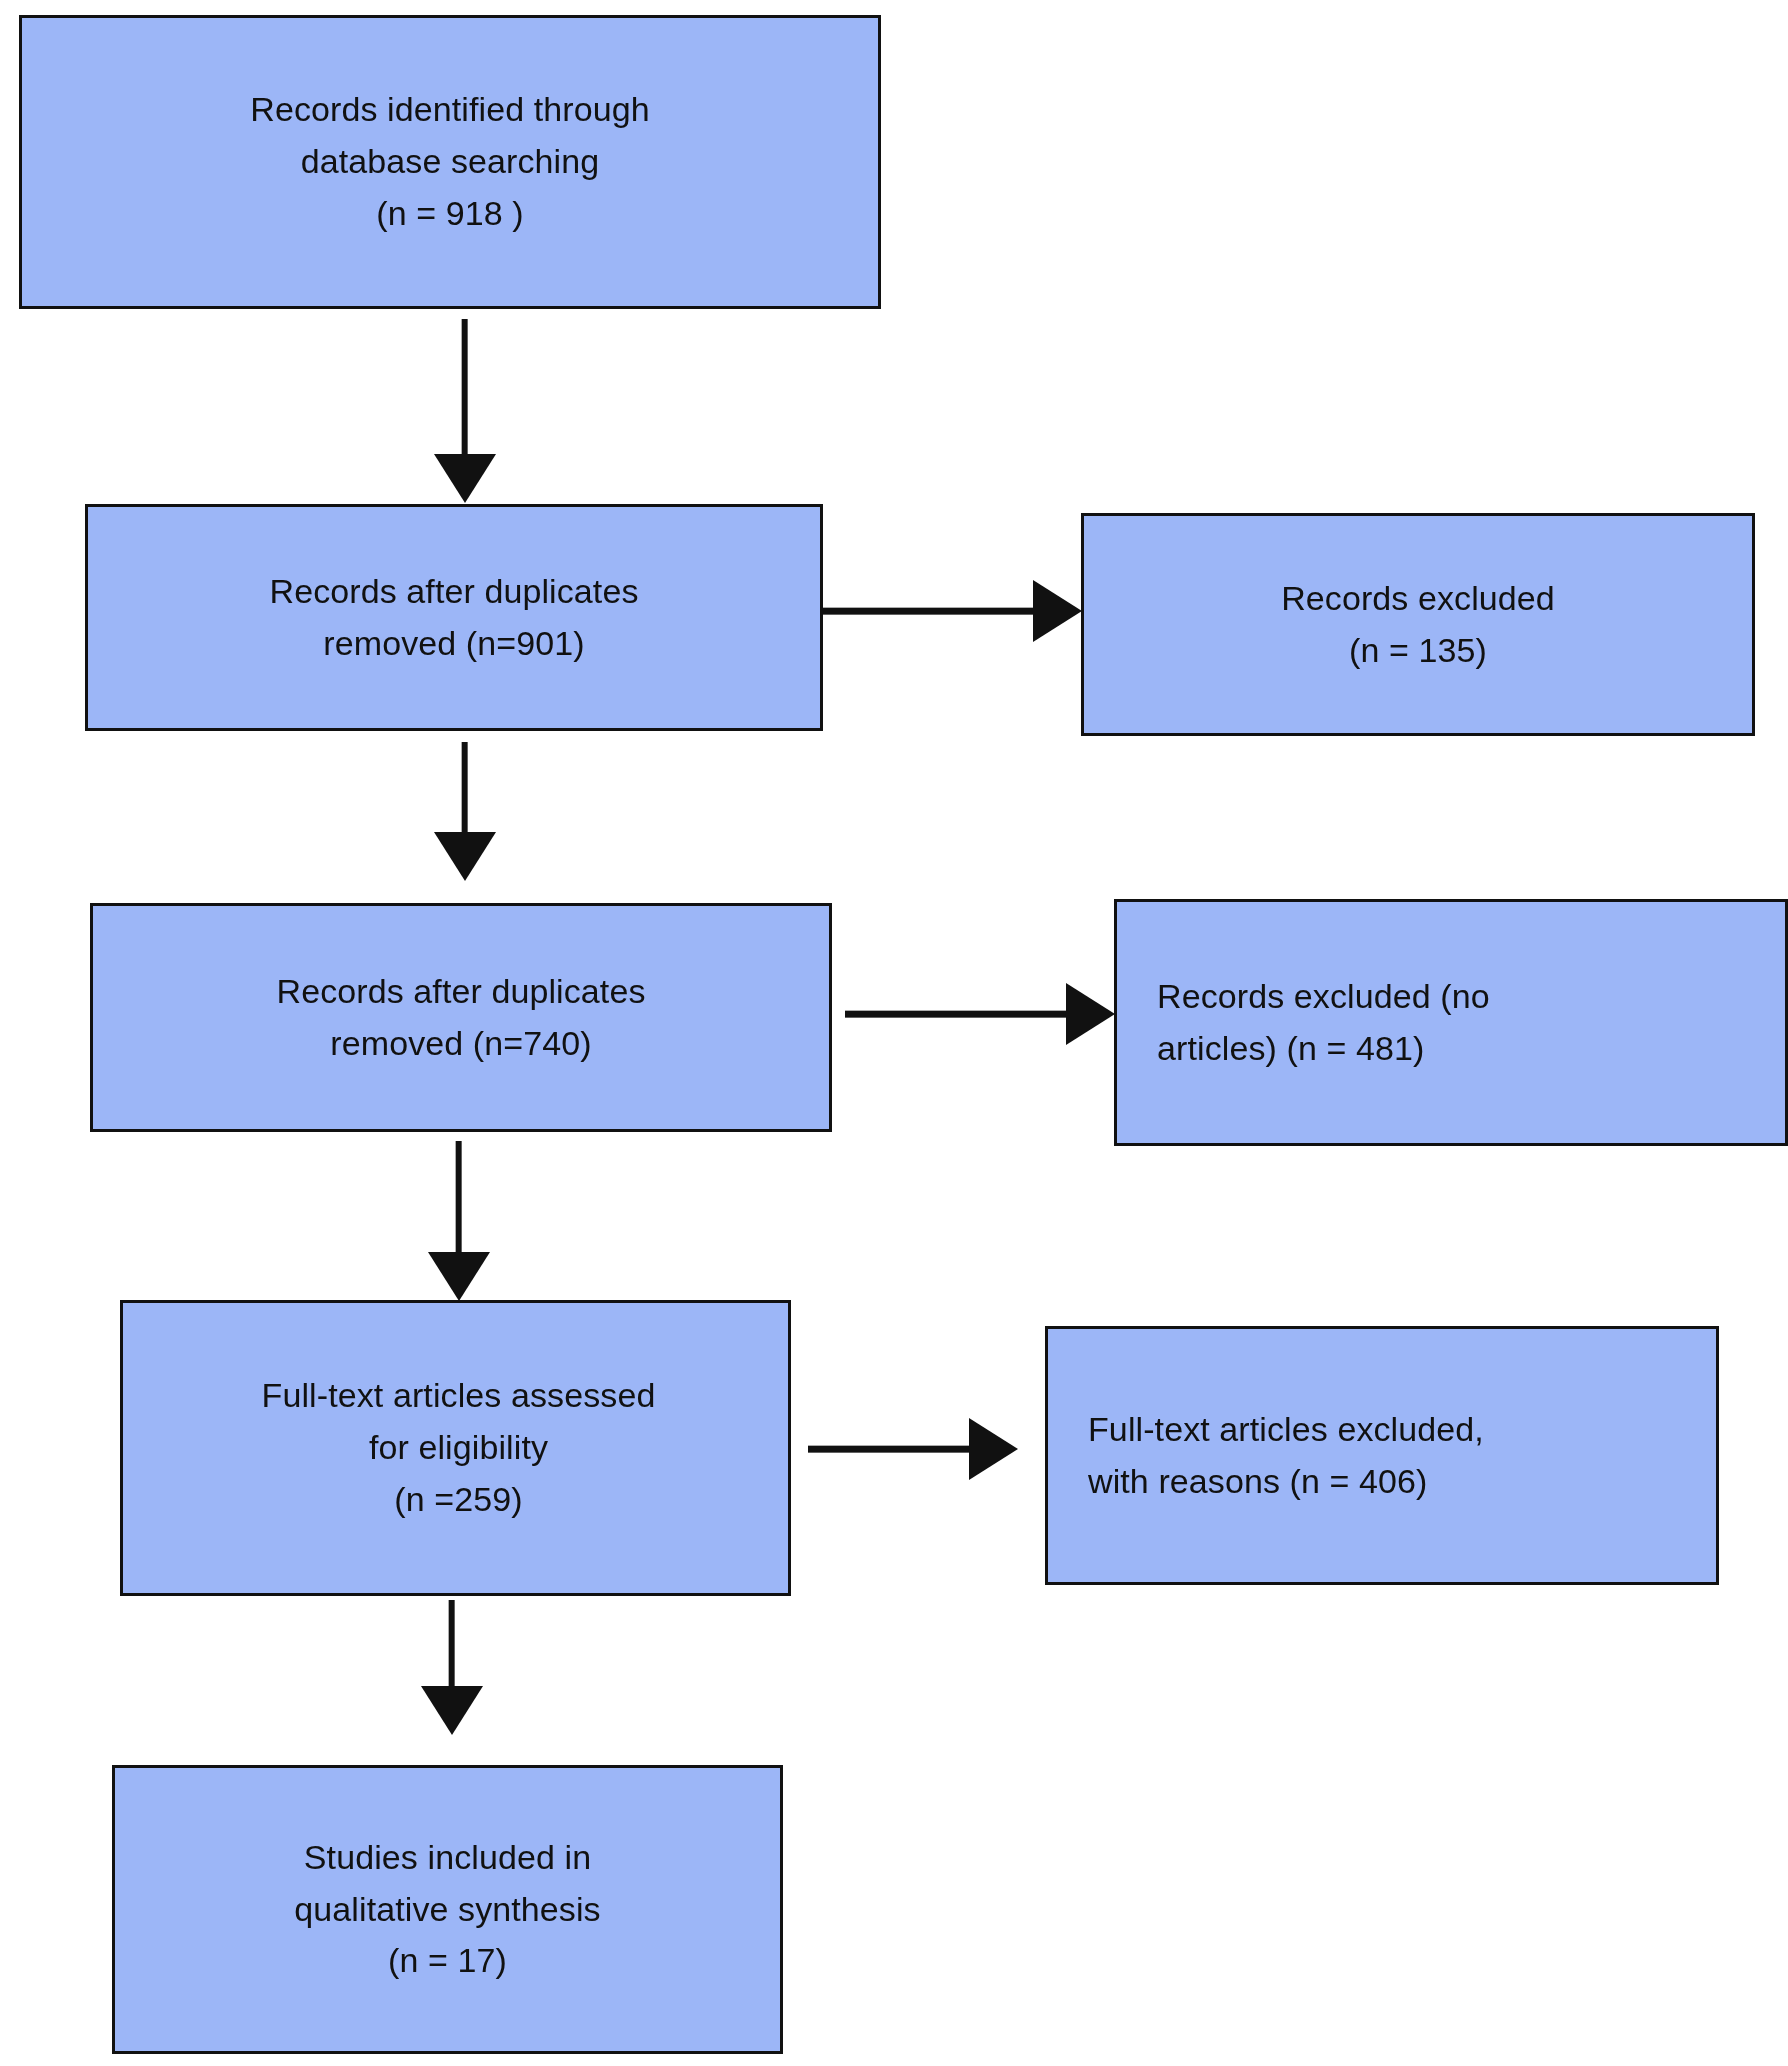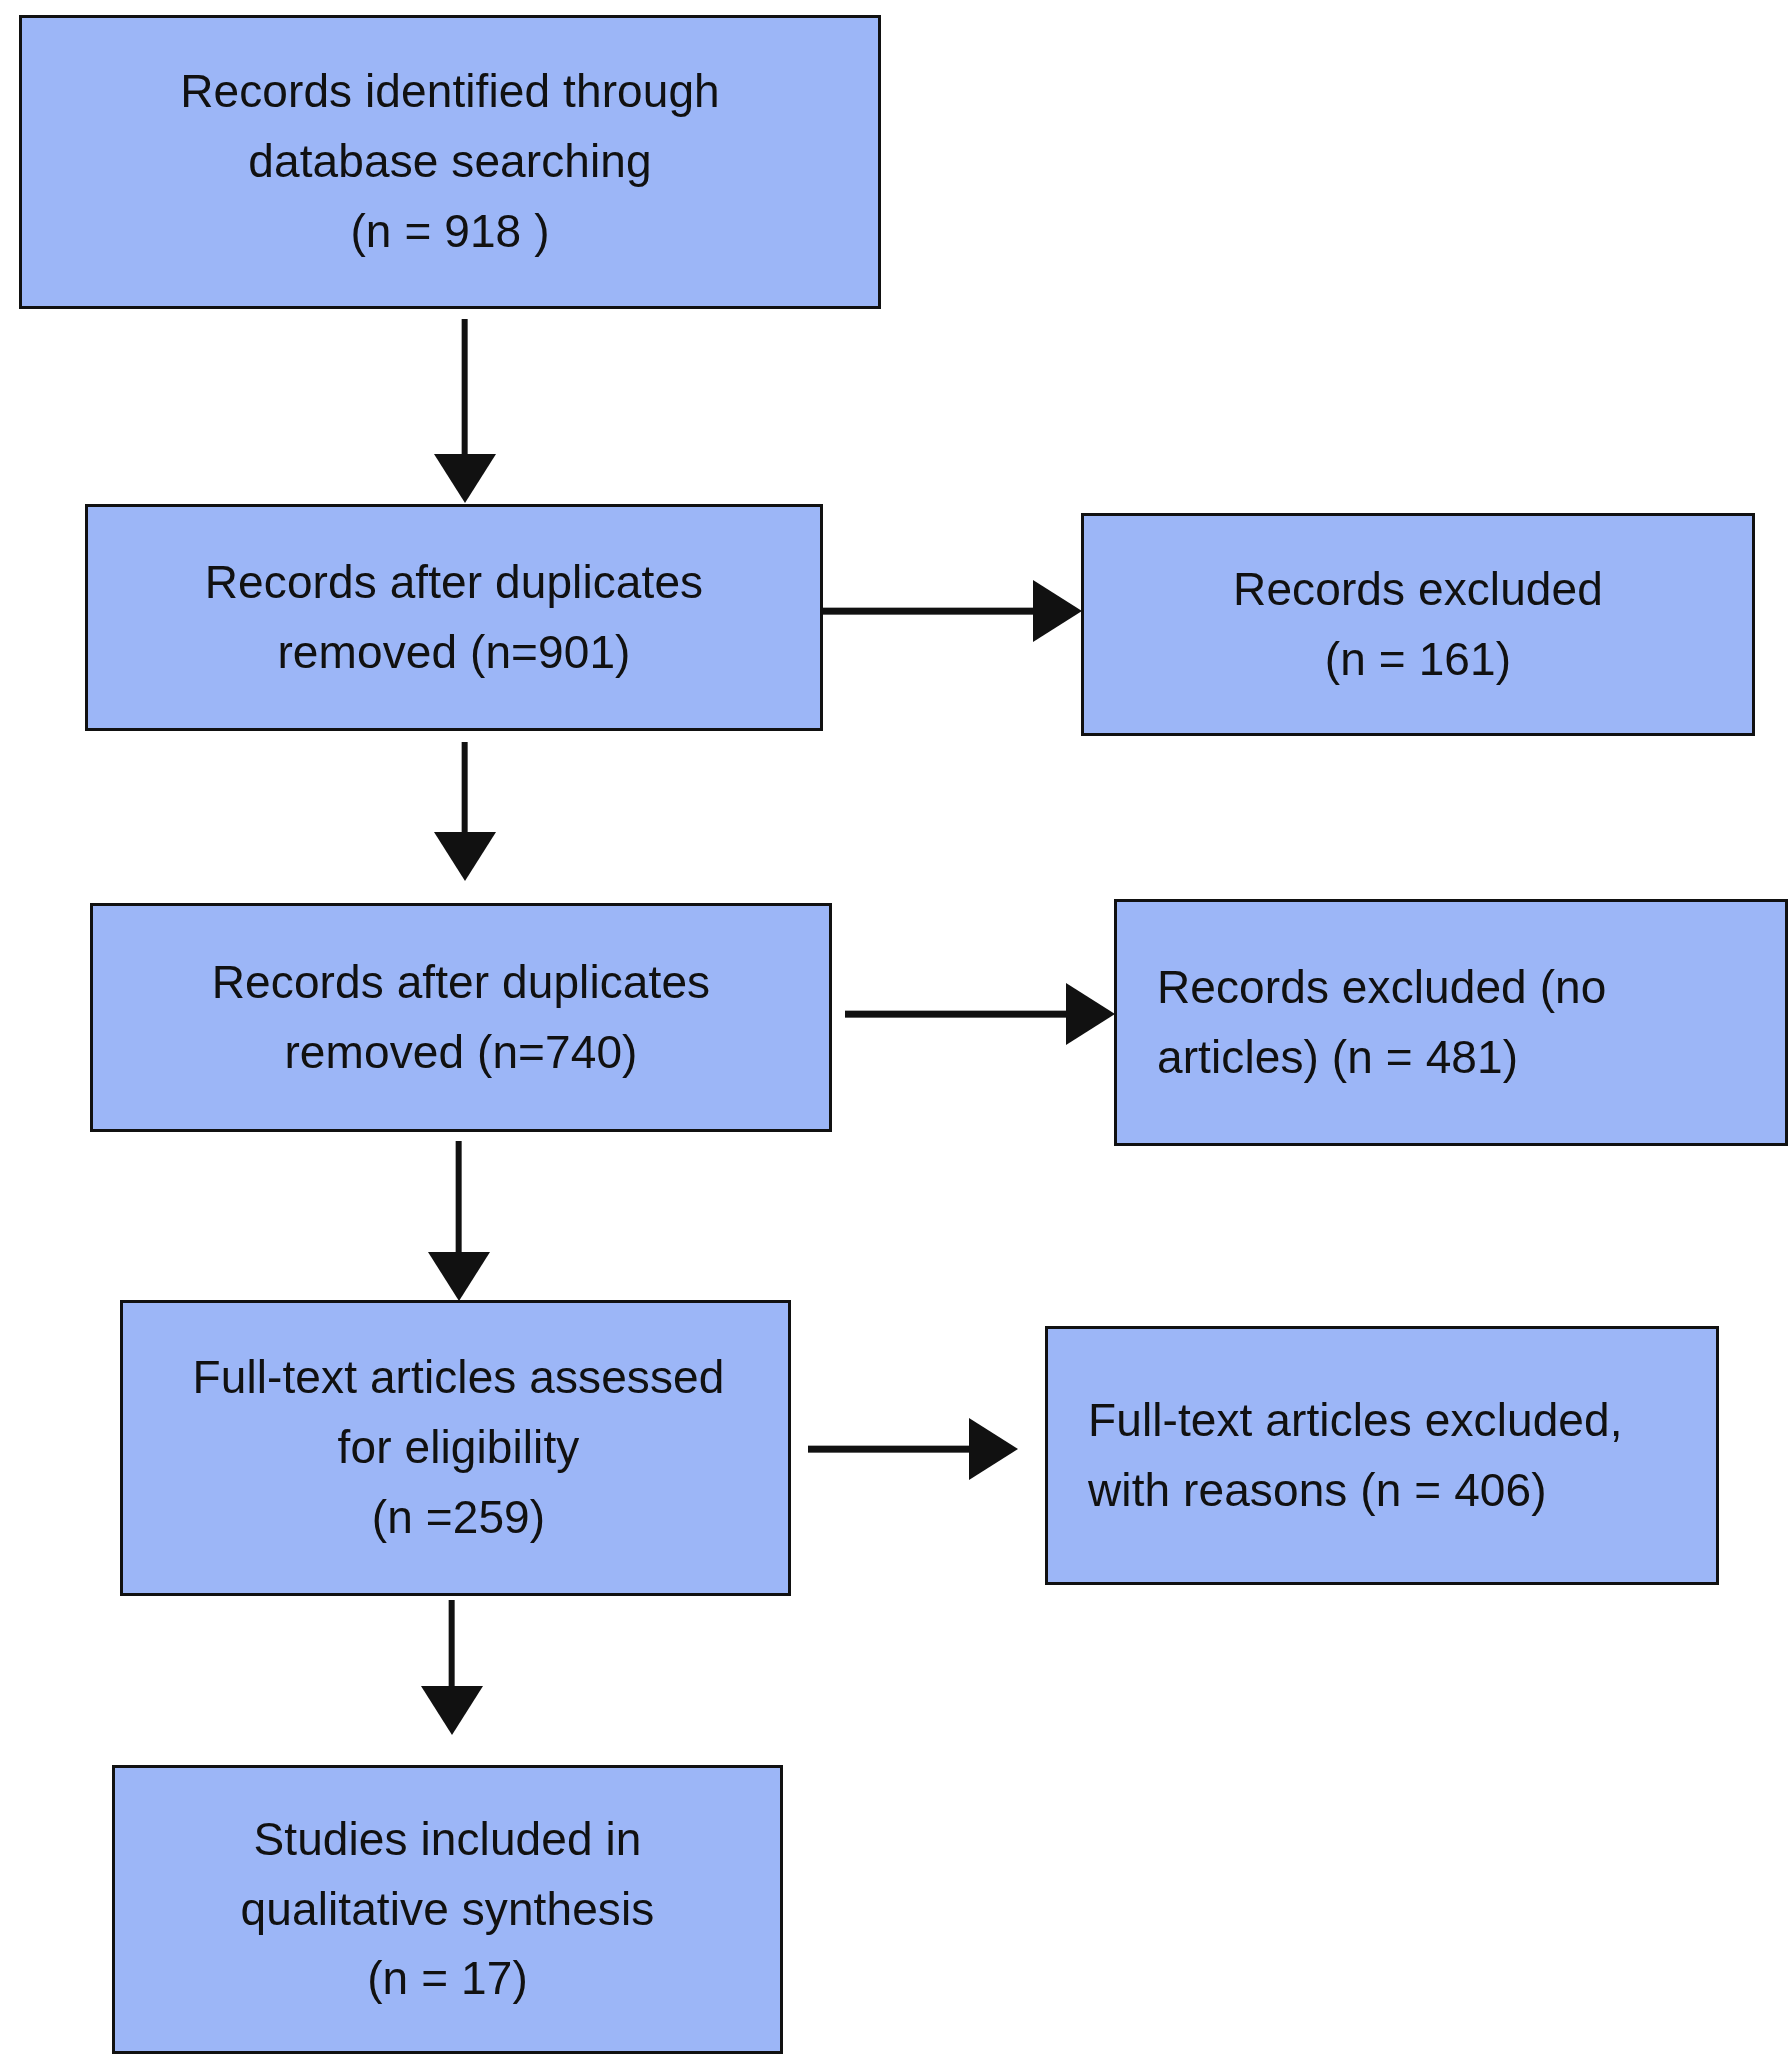--- a/index.html
+++ b/index.html
@@ -20,21 +20,21 @@
   }
   .node {
     position: absolute;
     box-sizing: border-box;
     background: #9CB6F7;
     border: 3.7px solid #111111;
     display: flex;
     flex-direction: column;
     justify-content: center;
     color: #111111;
-    font-size: 46px;
+    font-size: 34px;
     line-height: 1.52;
     letter-spacing: 0.1px;
     white-space: pre-line;
     font-weight: 400;
   }
   .node.center {
     align-items: center;
     text-align: center;
     padding: 0 18px;
   }
@@ -114,21 +114,21 @@
 removed (n=901)</span>
   </div>
 
   <div class="conn conn-h" style="left:823px; top:581px; width:259px; height:60px;">
     <div class="stem" style="width:217px;"></div>
     <div class="head"></div>
   </div>
 
   <div class="node center" style="left:1081px; top:513px; width:674px; height:223px;">
     <span class="node-text">Records excluded
-(n = 161)</span>
+(n = 135)</span>
   </div>
 
   <div class="conn conn-v" style="left:427px; top:742px; width:75px; height:139px;">
     <div class="stem" style="height:91px;"></div>
     <div class="head"></div>
   </div>
 
   <div class="node center" style="left:90px; top:903px; width:742px; height:229px;">
     <span class="node-text">Records after duplicates
 removed (n=740)</span>

